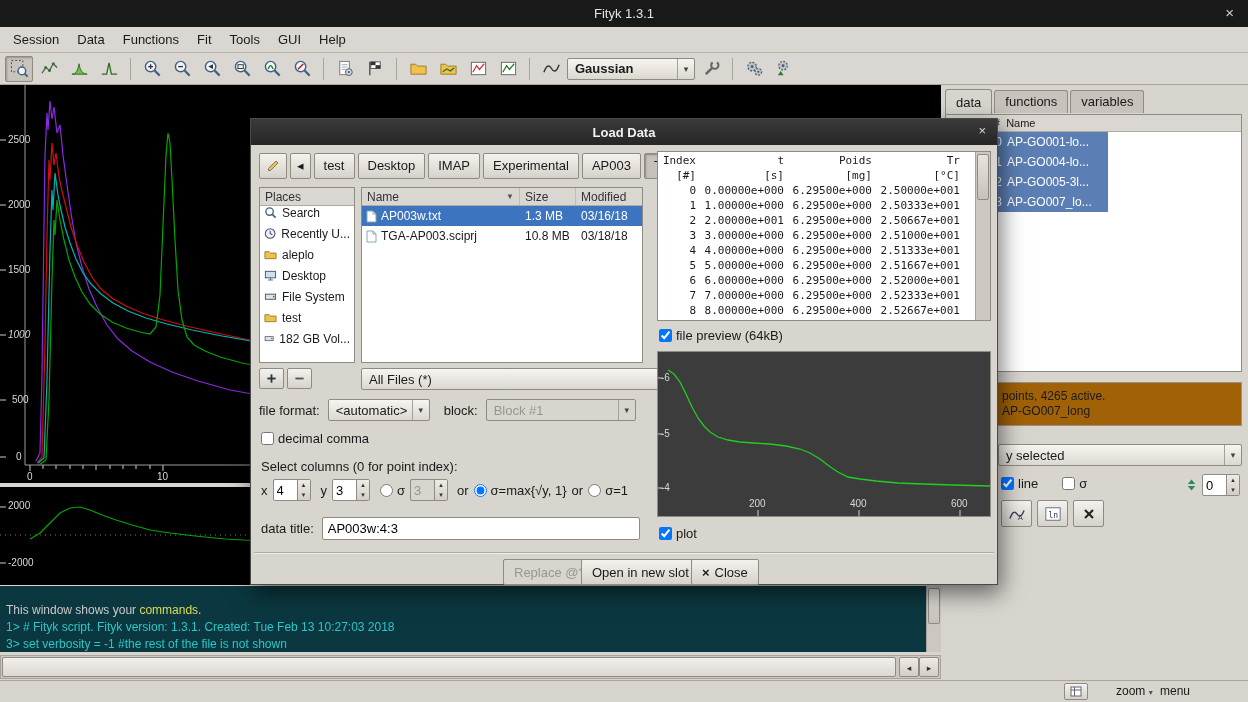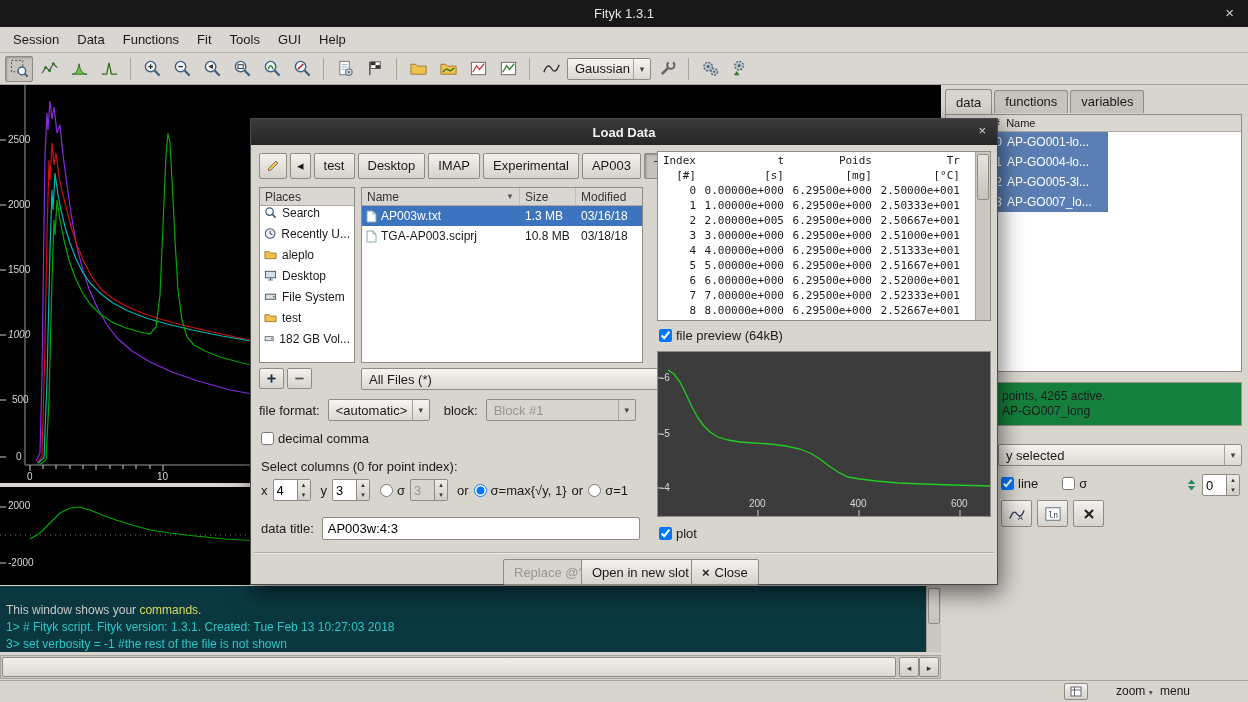--- a/index.html
+++ b/index.html
@@ -49,21 +49,21 @@
   .sidebar { position:absolute; left:943px; top:85px; width:305px; height:595px; background:#d8d4ce; }
   .tabs { position:absolute; left:2px; top:2px; height:26px; display:flex; align-items:flex-end; }
   .tab { border:1px solid #8f8b83; border-bottom:none; background:#c7c3bc; padding:3px 10px 4px;
     margin-right:2px; border-radius:3px 3px 0 0; font-size:13px; }
   .tab.active { background:#d8d4ce; padding-top:5px; position:relative; top:1px; }
   .sd-list { position:absolute; left:2px; top:29px; right:6px; height:258px; background:#fff;
     border:1px solid #8f8b83; overflow:hidden; }
   .sd-head { height:17px; background:#dad7d2; border-bottom:1px solid #b0aca4; font-size:11px;
     display:flex; align-items:center; }
   .sd-row { height:20px; width:162px; background:#5b7fb4; color:#fff; display:flex; align-items:center; font-size:12px; }
-  .sd-info { position:absolute; left:2px; top:297px; right:6px; height:44px; background:#15803d;
+  .sd-info { position:absolute; left:2px; top:297px; right:6px; height:44px; background:#a16207;
     border:1px solid #979389; font-size:12px; line-height:15px; padding:6px 4px 0 56px; }
   .sd-combo { position:absolute; left:55px; top:359px; right:6px; }
   .sd-checks { position:absolute; left:58px; top:391px; font-size:13px; display:flex; gap:24px; }
   .sd-size { position:absolute; right:8px; top:389px; display:flex; align-items:center; gap:4px; }
   .sd-btns { position:absolute; left:58px; top:415px; display:flex; gap:5px; }
   .sd-btns .btn { width:31px; height:27px; justify-content:center; padding:0; font-size:12px; }
   
   .console { position:absolute; left:0; top:586px; width:941px; height:66px; background:#0b3840;
     font-size:12px; padding:16px 6px; line-height:17px; white-space:nowrap; overflow:hidden; }
   .console .c-plain { color:#c9c9c9; }
@@ -241,21 +241,21 @@
         <rect x="2.5" y="3.5" width="15" height="13" fill="#fff" stroke="#666"></rect>
         <polyline points="4,14 8,7 11,11 16,5" fill="none" stroke="#2a7a2a" stroke-width="1.3"></polyline>
       </svg>
   </button>
   <div class="tsep"></div>
   <button class="tb">
     <svg class="i" viewBox="0 0 20 20">
         <path d="M2 14 Q6 3 10 10 Q14 17 18 6" fill="none" stroke="#333" stroke-width="1.5"></path>
       </svg>
   </button>
-  <div class="combo" style="width:84px;">
+  <div class="combo" style="width:128px;font-weight:bold;">
     <span>Gaussian</span>
     <span class="arrow">▾</span>
   </div>
   <button class="tb">
     <svg class="i" viewBox="0 0 20 20">
         <line x1="4" y1="16" x2="11" y2="9" stroke="#666" stroke-width="2.6"></line>
         <circle cx="13.5" cy="6.5" r="3.8" fill="none" stroke="#666" stroke-width="2.2" stroke-dasharray="15 5"></circle>
       </svg>
   </button>
   <div class="tsep"></div>
@@ -625,21 +625,21 @@
 
   <div class="preview-text">
     <div class="pv-row">
       <span class="pv-c0">Index</span><span class="pv-c">t</span><span class="pv-c">Poids</span><span class="pv-c">Tr</span>
     </div>
     <div class="pv-row">
       <span class="pv-c0">[#]</span><span class="pv-c">[s]</span><span class="pv-c">[mg]</span><span class="pv-c">[°C]</span>
     </div>
     <div class="pv-row"><span class="pv-c0">0</span><span class="pv-c">0.00000e+000</span><span class="pv-c">6.29500e+000</span><span class="pv-c">2.50000e+001</span></div>
     <div class="pv-row"><span class="pv-c0">1</span><span class="pv-c">1.00000e+000</span><span class="pv-c">6.29500e+000</span><span class="pv-c">2.50333e+001</span></div>
-    <div class="pv-row"><span class="pv-c0">2</span><span class="pv-c">2.00000e+005</span><span class="pv-c">6.29500e+000</span><span class="pv-c">2.50667e+001</span></div>
+    <div class="pv-row"><span class="pv-c0">2</span><span class="pv-c">2.00000e+001</span><span class="pv-c">6.29500e+000</span><span class="pv-c">2.50667e+001</span></div>
     <div class="pv-row"><span class="pv-c0">3</span><span class="pv-c">3.00000e+000</span><span class="pv-c">6.29500e+000</span><span class="pv-c">2.51000e+001</span></div>
     <div class="pv-row"><span class="pv-c0">4</span><span class="pv-c">4.00000e+000</span><span class="pv-c">6.29500e+000</span><span class="pv-c">2.51333e+001</span></div>
     <div class="pv-row"><span class="pv-c0">5</span><span class="pv-c">5.00000e+000</span><span class="pv-c">6.29500e+000</span><span class="pv-c">2.51667e+001</span></div>
     <div class="pv-row"><span class="pv-c0">6</span><span class="pv-c">6.00000e+000</span><span class="pv-c">6.29500e+000</span><span class="pv-c">2.52000e+001</span></div>
     <div class="pv-row"><span class="pv-c0">7</span><span class="pv-c">7.00000e+000</span><span class="pv-c">6.29500e+000</span><span class="pv-c">2.52333e+001</span></div>
     <div class="pv-row"><span class="pv-c0">8</span><span class="pv-c">8.00000e+000</span><span class="pv-c">6.29500e+000</span><span class="pv-c">2.52667e+001</span></div>
     <div class="vscroll">
         <div class="vthumb" style="height:46px;"></div>
       </div>
   </div>

